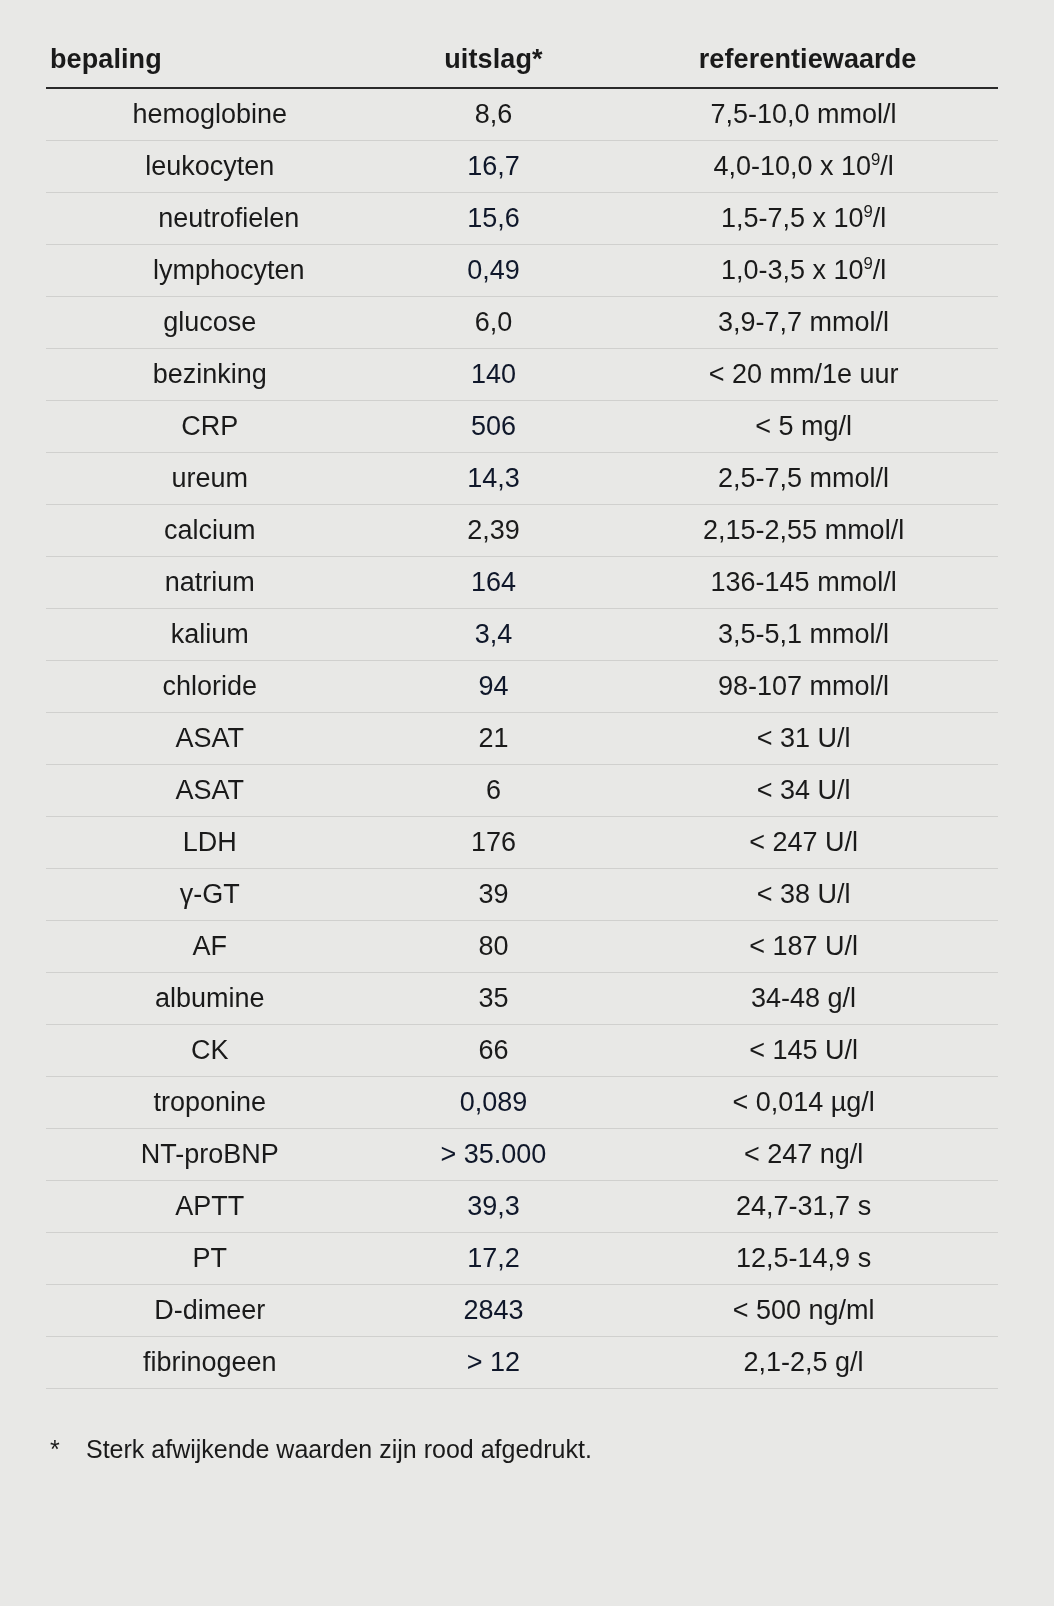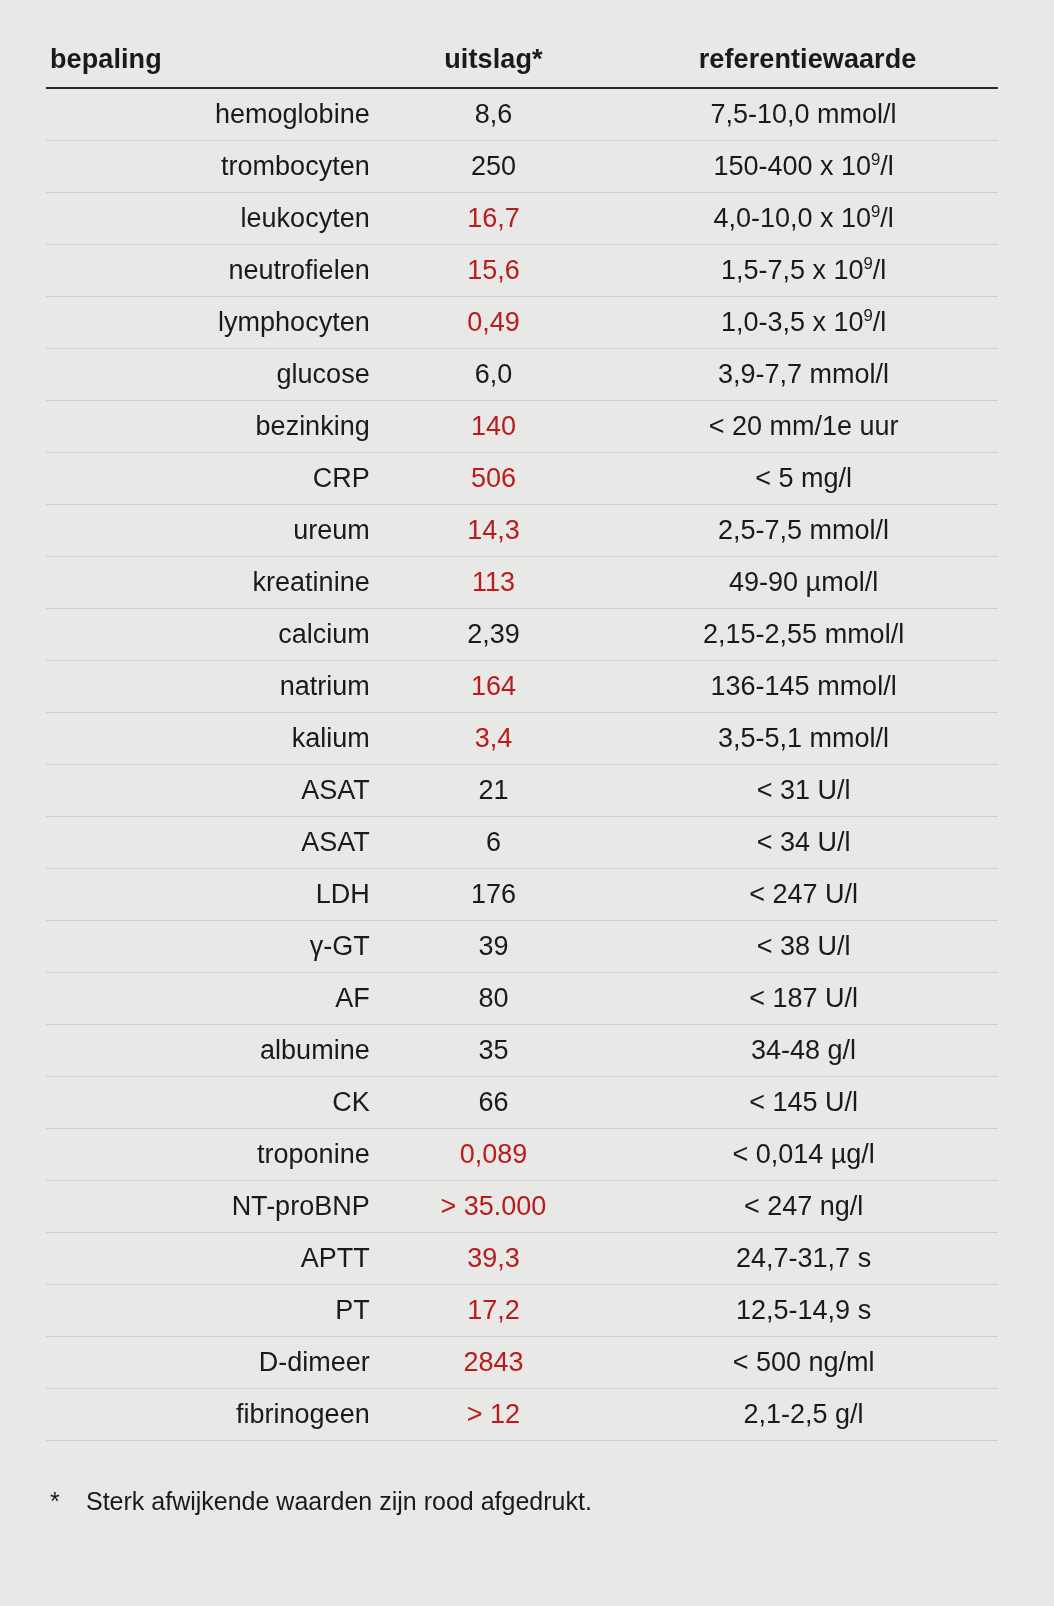--- a/index.html
+++ b/index.html
@@ -44,26 +44,26 @@
 
   tbody td {
     font-size: 27px;
     padding: 10px 0 10px 0;
     border-bottom: 1.5px solid #d0d0ce;
     vertical-align: middle;
     white-space: nowrap;
   }
   tbody tr:last-child td { border-bottom: 1.5px solid #d0d0ce; }
 
-  td.t-name { text-align: right; padding-left: 4px; }
+  td.t-name { text-align: center; padding-left: 4px; }
   td.t-name.indent { padding-left: 42px; margin-top: 9px; }
   td.t-val  { text-align: center; }
   td.t-ref  { text-align: center; padding-right: 8px; }
 
-  .abnormal { color: #b91c1c; }
+  .abnormal { color: #0f172a; }
 
   sup {
     font-size: 0.62em;
     vertical-align: super;
     line-height: 0;
   }
 
   .footnote {
     margin-top: 46px;
     font-size: 25px;
@@ -91,25 +91,20 @@
         <th class="h-ref">referentiewaarde</th>
       </tr>
     </thead>
     <tbody id="table-body">
         <tr>
           <td class="t-name">hemoglobine</td>
           <td class="t-val">8,6</td>
           <td class="t-ref">7,5-10,0 mmol/l</td>
         </tr>
         <tr>
-          <td class="t-name">trombocyten</td>
-          <td class="t-val">250</td>
-          <td class="t-ref">150-400 x 10<sup>9</sup>/l</td>
-        </tr>
-        <tr>
           <td class="t-name">leukocyten</td>
           <td class="t-val abnormal">16,7</td>
           <td class="t-ref">4,0-10,0 x 10<sup>9</sup>/l</td>
         </tr>
         <tr>
           <td class="t-name indent">neutrofielen</td>
           <td class="t-val abnormal">15,6</td>
           <td class="t-ref">1,5-7,5 x 10<sup>9</sup>/l</td>
         </tr>
         <tr>
@@ -131,38 +126,38 @@
           <td class="t-name">CRP</td>
           <td class="t-val abnormal">506</td>
           <td class="t-ref">&lt; 5 mg/l</td>
         </tr>
         <tr>
           <td class="t-name">ureum</td>
           <td class="t-val abnormal">14,3</td>
           <td class="t-ref">2,5-7,5 mmol/l</td>
         </tr>
         <tr>
-          <td class="t-name">kreatinine</td>
-          <td class="t-val abnormal">113</td>
-          <td class="t-ref">49-90 µmol/l</td>
-        </tr>
-        <tr>
           <td class="t-name">calcium</td>
           <td class="t-val">2,39</td>
           <td class="t-ref">2,15-2,55 mmol/l</td>
         </tr>
         <tr>
           <td class="t-name">natrium</td>
           <td class="t-val abnormal">164</td>
           <td class="t-ref">136-145 mmol/l</td>
         </tr>
         <tr>
           <td class="t-name">kalium</td>
           <td class="t-val abnormal">3,4</td>
           <td class="t-ref">3,5-5,1 mmol/l</td>
+        </tr>
+        <tr>
+          <td class="t-name">chloride</td>
+          <td class="t-val abnormal">94</td>
+          <td class="t-ref">98-107 mmol/l</td>
         </tr>
         <tr>
           <td class="t-name">ASAT</td>
           <td class="t-val">21</td>
           <td class="t-ref">&lt; 31 U/l</td>
         </tr>
         <tr>
           <td class="t-name">ASAT</td>
           <td class="t-val">6</td>
           <td class="t-ref">&lt; 34 U/l</td>

